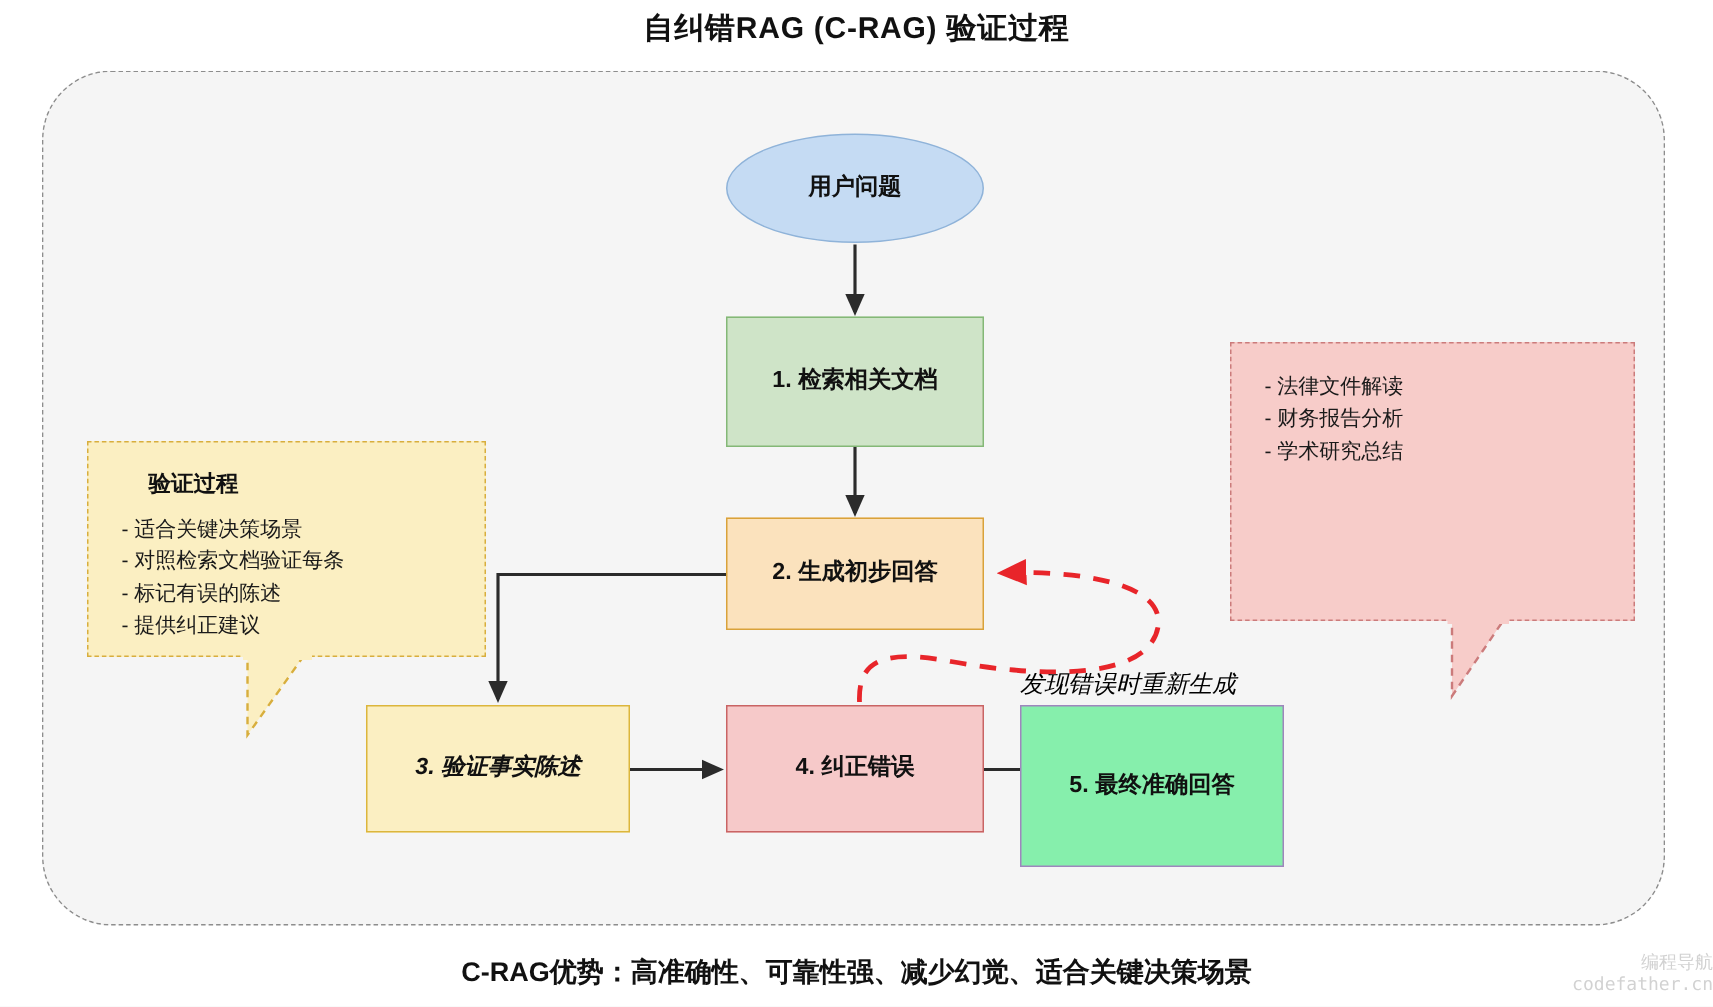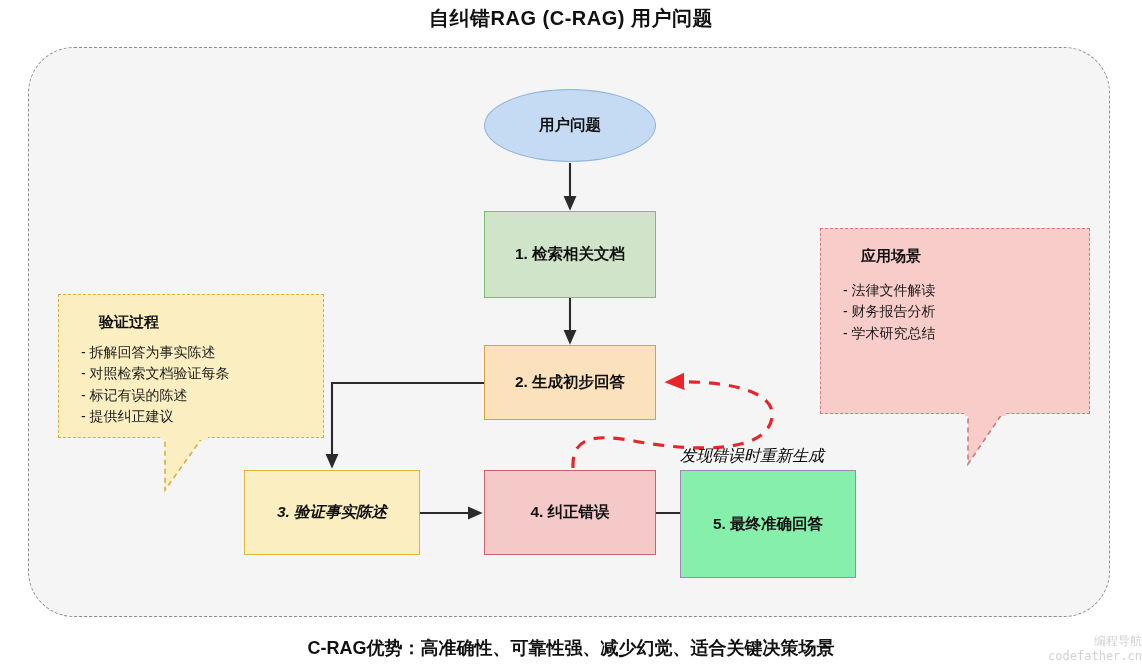--- a/index.html
+++ b/index.html
@@ -96,21 +96,21 @@
     text-align:right;color:#d2d2d2;line-height:1.25;
   }
   .watermark .wm1{font-size:12px;}
   .watermark .wm2{font-size:12px;font-family:"DejaVu Sans Mono",monospace;}
 </style>
 </head>
 <body>
 
 <div id="stage">
 
-  <div class="title">自纠错RAG (C-RAG) 用户问题</div>
+  <div class="title">自纠错RAG (C-RAG) 验证过程</div>
 
   <div class="panel"></div>
 
   <svg id="wires" viewBox="0 0 1142 671" width="1142" height="671">
     <defs>
       <marker id="ah" viewBox="0 0 10 10" refX="8.2" refY="5" markerWidth="7" markerHeight="7" orient="auto-start-reverse">
         <path d="M 0 0.6 L 10 5 L 0 9.4 z" fill="#2b2b2b"></path>
       </marker>
       <marker id="ahr" viewBox="0 0 10 10" refX="8.2" refY="5" markerWidth="6.2" markerHeight="6.2" orient="auto-start-reverse">
         <path d="M 0 0.6 L 10 5 L 0 9.4 z" fill="#e8252a"></path>
@@ -140,33 +140,32 @@
 
   <div class="node box4">4. 纠正错误</div>
 
   <div class="node box5">5. 最终准确回答</div>
 
   <div class="retry-label">发现错误时重新生成</div>
 
   <div class="callout callout-left">
     <div class="callout-title">验证过程</div>
     <ul class="callout-list">
-      <li>- 拆解回答为事实陈述</li>
+      <li>- 适合关键决策场景</li>
       <li>- 对照检索文档验证每条</li>
       <li>- 标记有误的陈述</li>
       <li>- 提供纠正建议</li>
     </ul>
   </div>
   <svg style="position:absolute;left:150px;top:436px;width:70px;height:60px;" viewBox="0 0 70 60" width="70" height="60">
     <path d="M 15 2 L 52 2 L 15 54 Z" fill="#fbefc2" stroke="#d8ae3d" stroke-width="1.6" stroke-dasharray="5 4"></path>
     <path d="M 12 2 L 58 2" stroke="#fbefc2" stroke-width="4"></path>
   </svg>
 
   <div class="callout callout-right">
-    <div class="callout-title">应用场景</div>
     <ul class="callout-list">
       <li>- 法律文件解读</li>
       <li>- 财务报告分析</li>
       <li>- 学术研究总结</li>
     </ul>
   </div>
   <svg style="position:absolute;left:950px;top:412px;width:70px;height:58px;" viewBox="0 0 70 58" width="70" height="58">
     <path d="M 18 2 L 52 2 L 18 52 Z" fill="#f7ccc9" stroke="#cb7b7b" stroke-width="1.6" stroke-dasharray="5 4"></path>
     <path d="M 15 2 L 56 2" stroke="#f7ccc9" stroke-width="4"></path>
   </svg>

